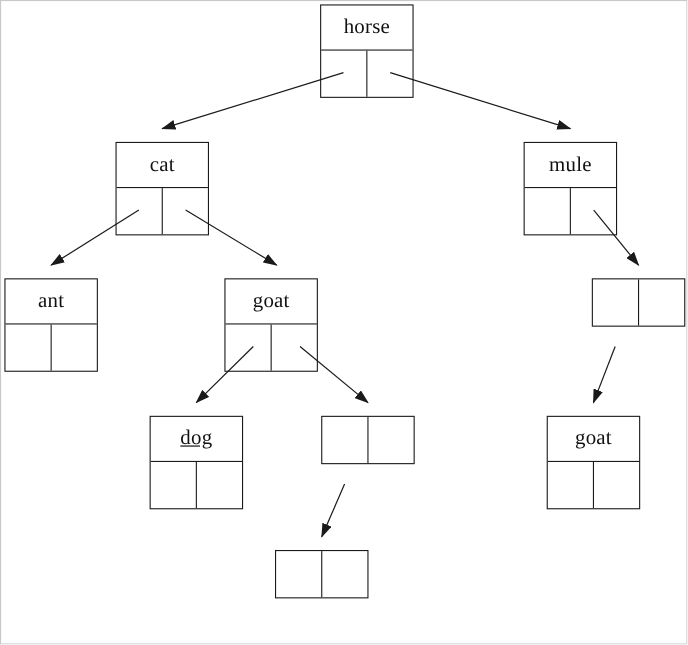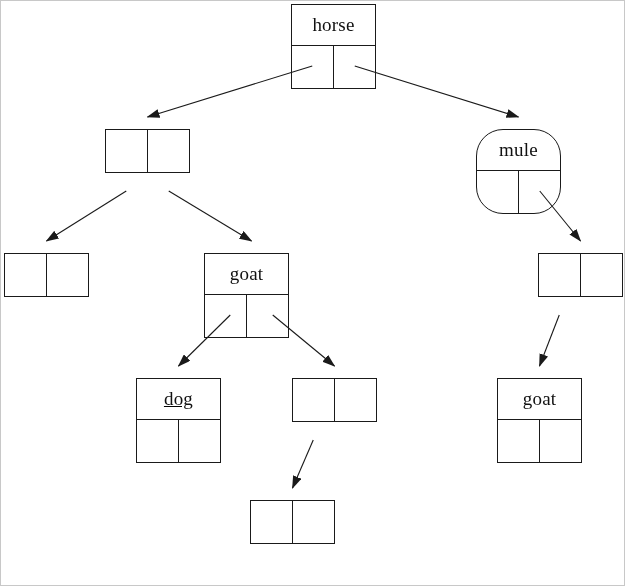--- a/index.html
+++ b/index.html
@@ -43,33 +43,35 @@
 <div class="canvas">
   <div class="nodes-layer" id="nodes-layer">
       <div class="node" style="left: 290px; top: 3px;">
         <div class="label">horse</div>
         <div class="cells">
           <div class="cell left"></div>
           <div class="cell right"></div>
         </div>
       </div>
       <div class="node" style="left: 104px; top: 128px;">
+        <div class="label">cat</div>
         <div class="cells">
           <div class="cell left"></div>
           <div class="cell right"></div>
         </div>
       </div>
-      <div class="node" style="left: 475px; top: 128px; border-radius: 27px;">
+      <div class="node" style="left: 475px; top: 128px;">
         <div class="label">mule</div>
         <div class="cells">
           <div class="cell left"></div>
           <div class="cell right"></div>
         </div>
       </div>
       <div class="node" style="left: 3px; top: 252px;">
+        <div class="label">ant</div>
         <div class="cells">
           <div class="cell left"></div>
           <div class="cell right"></div>
         </div>
       </div>
       <div class="node" style="left: 203px; top: 252px; text-align: right;">
         <div class="label">goat</div>
         <div class="cells">
           <div class="cell left"></div>
           <div class="cell right"></div>

